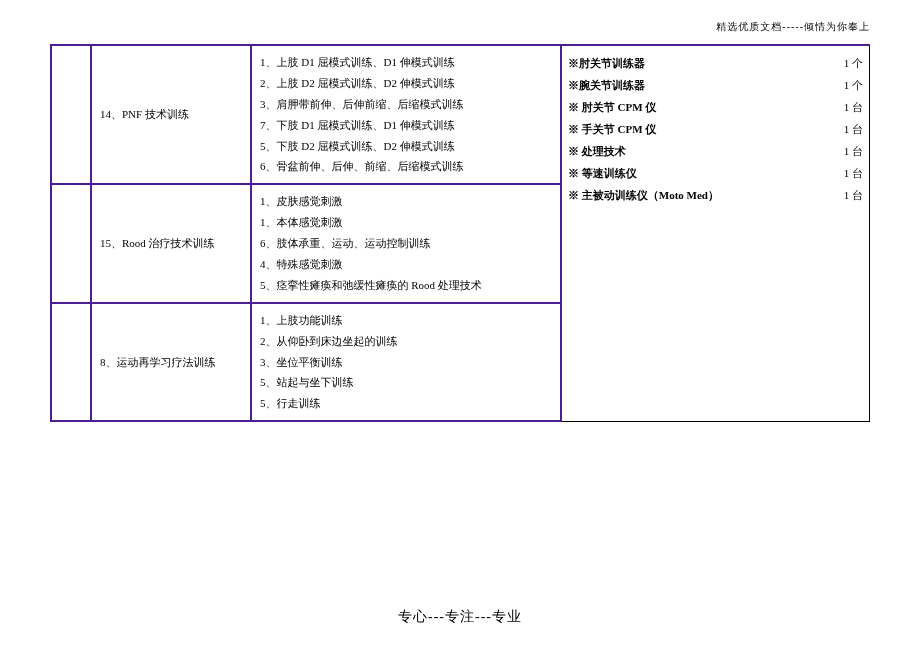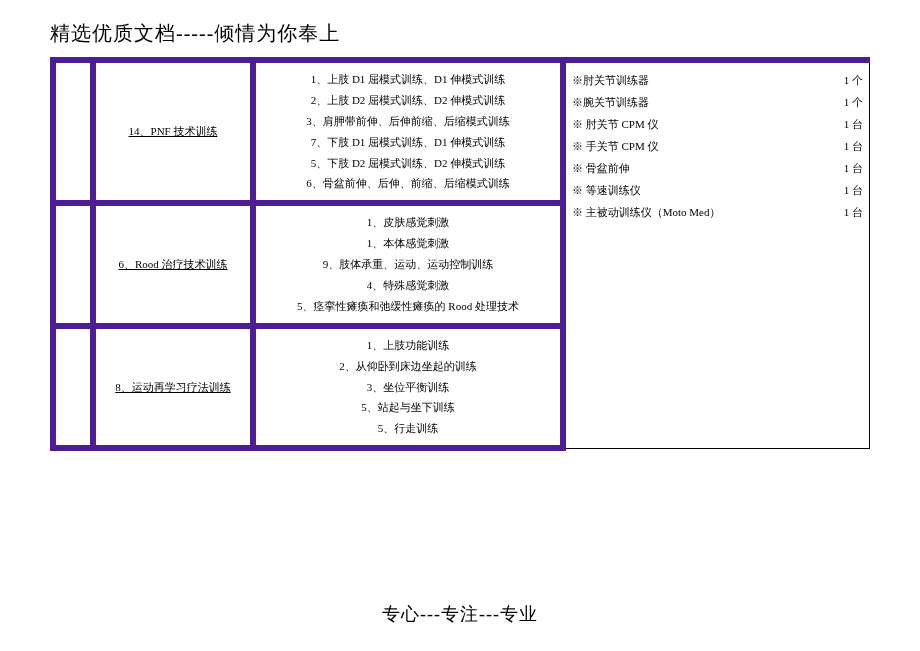--- a/index.html
+++ b/index.html
@@ -7,63 +7,62 @@
       font-family: "SimSun", "宋体", serif;
       font-size: 11px;
       color: #000;
       background: #fff;
       width: 920px;
       height: 651px;
       position: relative;
       padding: 20px 50px 0 50px;
     }
     .header {
-      text-align: left;
-      font-size: 20px;
+      text-align: right;
+      font-size: 10px;
       margin-bottom: 10px;
       letter-spacing: 1px;
     }
     .main-table {
       width: 100%;
       border-collapse: collapse;
       border: 1.5px solid #000;
     }
     .main-table td {
-      border: 6px solid #4c1d95;
+      border: 2px solid #4c1d95;
       padding: 6px 8px;
       vertical-align: middle;
       line-height: 1.9;
-      text-align: center;
     }
     .main-table td.side-cell {
       border-left: none;
       border-right: none;
       border-bottom: none;
       vertical-align: top;
       padding: 6px 6px;
       line-height: 2.0;
     }
     .col-empty { width: 40px; }
-    .col-title { width: 160px; text-decoration: underline; }
+    .col-title { width: 160px; }
     .col-items { width: 310px; }
     .col-side  { }
     .side-row {
       display: flex;
       justify-content: space-between;
       align-items: baseline;
     }
-    .side-label { white-space: nowrap; }
+    .side-label { white-space: nowrap; font-weight: bold; }
     .side-qty { white-space: nowrap; padding-left: 10px; }
     .footer {
       position: absolute;
       bottom: 25px;
       left: 0;
       width: 100%;
       text-align: center;
-      font-size: 18px;
+      font-size: 14px;
       letter-spacing: 1px;
     }
   </style>
 </head>
 <body>
 
 <div class="header">精选优质文档-----倾情为你奉上</div>
 
 <table class="main-table">
   <tbody>
@@ -90,41 +89,41 @@
         </div>
         <div class="side-row">
           <span class="side-label">※ 肘关节 CPM 仪</span>
           <span class="side-qty">1 台</span>
         </div>
         <div class="side-row">
           <span class="side-label">※ 手关节 CPM 仪</span>
           <span class="side-qty">1 台</span>
         </div>
         <div class="side-row">
-          <span class="side-label">※ 骨盆前伸</span>
+          <span class="side-label">※ 处理技术</span>
           <span class="side-qty">1 台</span>
         </div>
         <div class="side-row">
           <span class="side-label">※ 等速训练仪</span>
           <span class="side-qty">1 台</span>
         </div>
         <div class="side-row">
           <span class="side-label">※ 主被动训练仪（Moto Med）</span>
           <span class="side-qty">1 台</span>
         </div>
       </td>
     </tr>
 
     <tr>
       <td class="col-empty"></td>
-      <td class="col-title">6、Rood 治疗技术训练</td>
+      <td class="col-title">15、Rood 治疗技术训练</td>
       <td class="col-items">
         <div>1、皮肤感觉刺激</div>
         <div>1、本体感觉刺激</div>
-        <div>9、肢体承重、运动、运动控制训练</div>
+        <div>6、肢体承重、运动、运动控制训练</div>
         <div>4、特殊感觉刺激</div>
         <div>5、痉挛性瘫痪和弛缓性瘫痪的 Rood 处理技术</div>
       </td>
     </tr>
 
     <tr>
       <td class="col-empty"></td>
       <td class="col-title">8、运动再学习疗法训练</td>
       <td class="col-items">
         <div>1、上肢功能训练</div>

